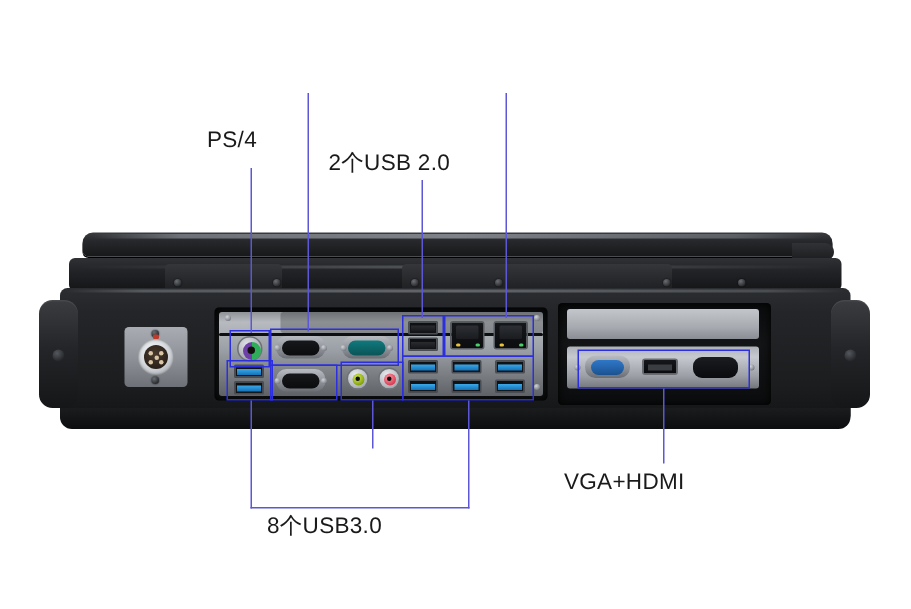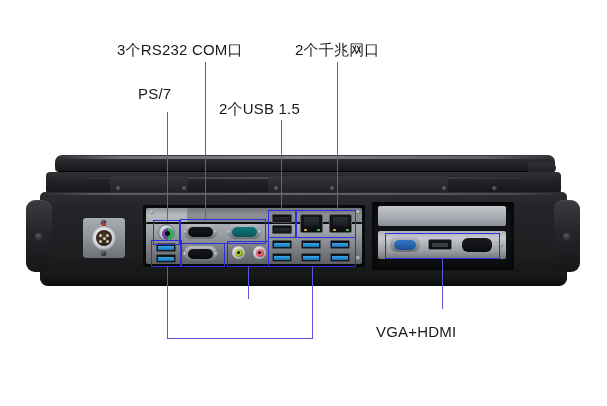--- a/index.html
+++ b/index.html
@@ -402,26 +402,25 @@
   <div class="lead v" style="left:337px;top:62px;height:150px;"></div>
 
   <div class="lead v" style="left:248px;top:267px;height:32px;"></div>
 
   <div class="lead v" style="left:167px;top:267px;height:72px;"></div>
   <div class="lead v" style="left:312px;top:267px;height:72px;"></div>
   <div class="lead h" style="left:167px;top:338px;width:146px;"></div>
 
   <div class="lead v" style="left:442px;top:259px;height:50px;"></div>
 
-  <div class="anno" style="left:117px;top:41px;">3个RS232 COM口</div>
-
-  <div class="anno" style="left:295px;top:41px;">2个千兆网口</div>
-
-  <div class="anno" style="left:138px;top:85px;">PS/7</div>
-
-  <div class="anno" style="left:219px;top:100px;">2个USB 1.5</div>
-
-
-
-  <div class="anno" style="left:376px;top:323px;">VGA+HDMI</div>
+
+
+  <div class="anno" style="left:138px;top:85px;">PS/4</div>
+
+  <div class="anno" style="left:219px;top:100px;">2个USB 2.0</div>
+
+
+  <div class="anno" style="left:178px;top:342px;">8个USB3.0</div>
+
+  <div class="anno" style="left:376px;top:313px;">VGA+HDMI</div>
 
 
 </div>
 
 </body></html>

